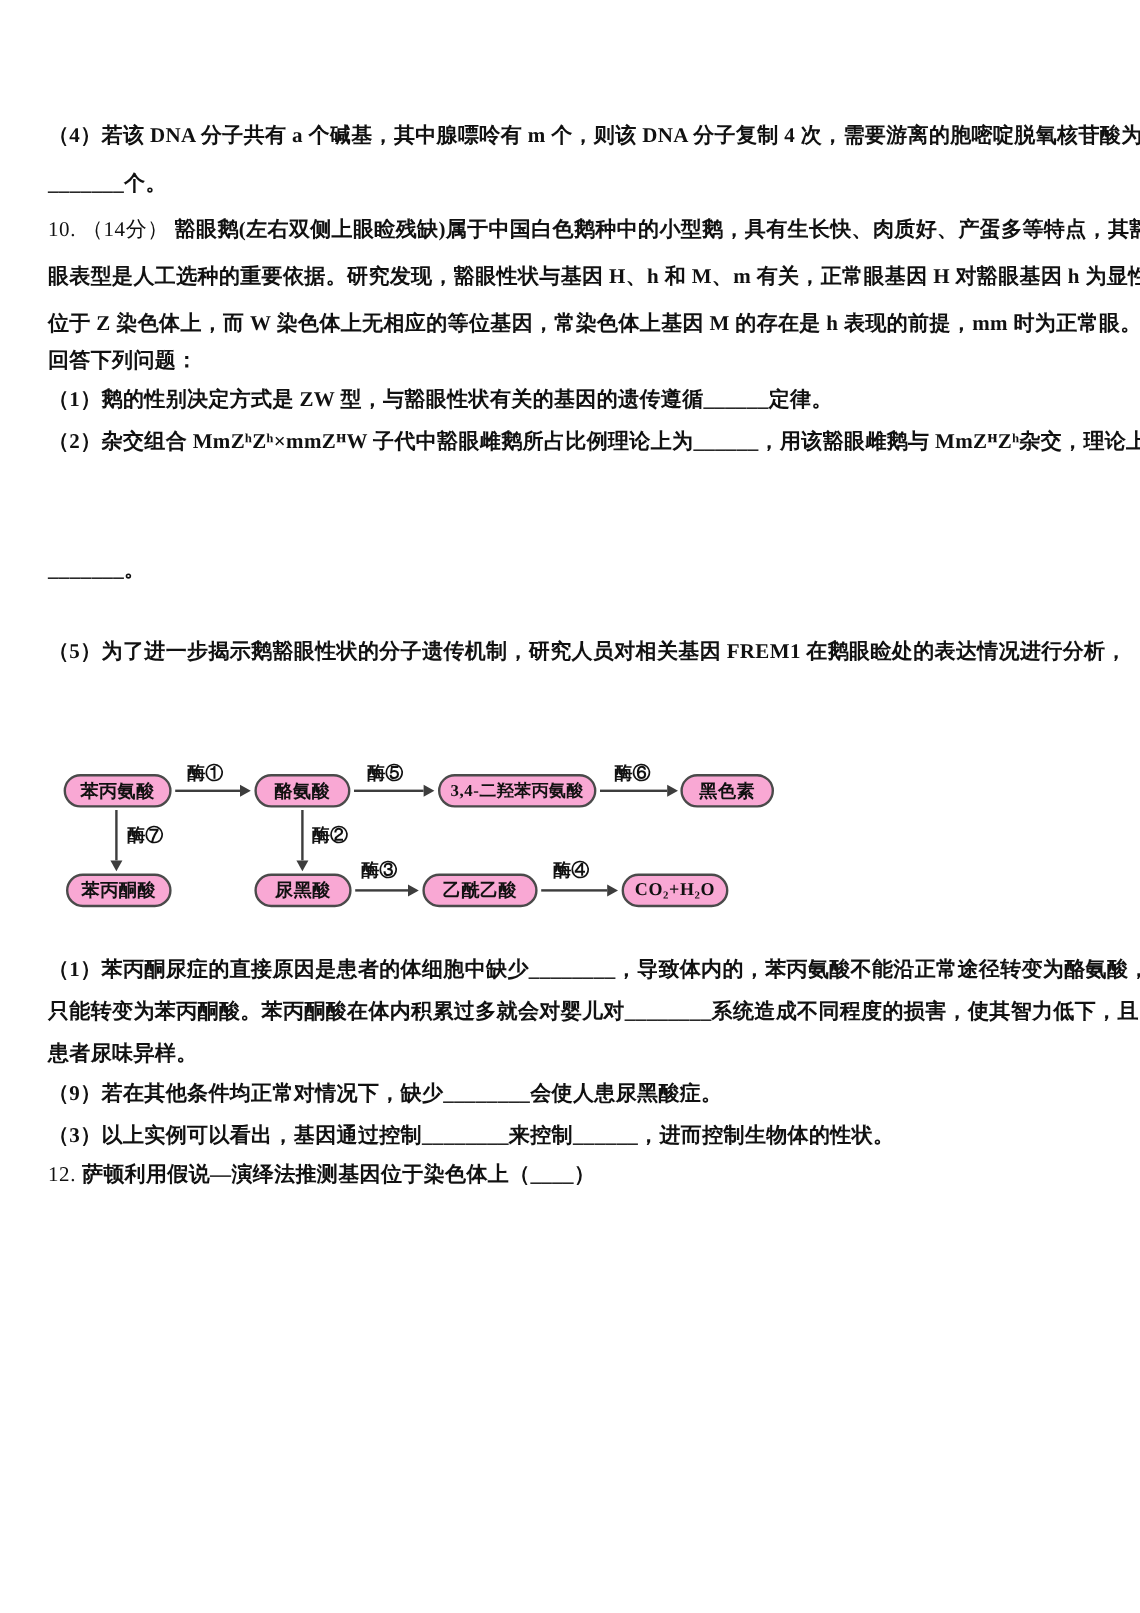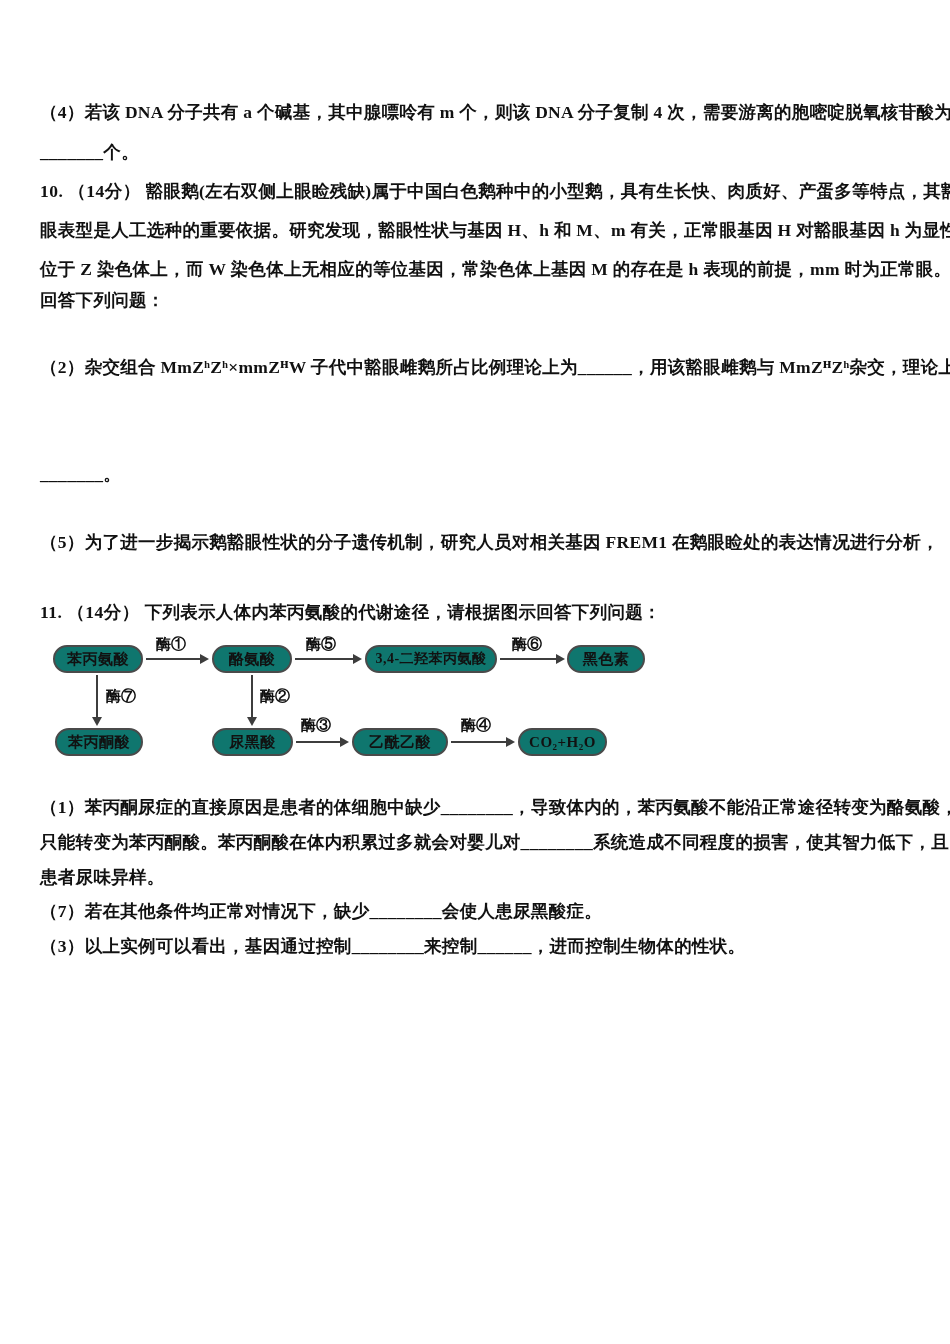--- a/index.html
+++ b/index.html
@@ -19,35 +19,35 @@
   .ln {
     position: absolute;
     left: 40px;
     font-size: 17.5px;
     font-weight: 700;
     white-space: nowrap;
     letter-spacing: 0.3px;
     line-height: 24px;
   }
   .ln .num {
-    font-weight: 700;
+    font-weight: 400;
     letter-spacing: 0.5px;
   }
   
   .diagram {
     position: absolute;
     left: 40px; top: 634px;
     width: 640px; height: 140px;
   }
   .node {
     position: absolute;
     height: 28px;
     border: 2px solid #4a4a4a;
     border-radius: 14px;
-    background: #0f766e;
+    background: #f9a8d4;
     display: flex;
     align-items: center;
     justify-content: center;
     font-size: 15px;
     font-weight: 700;
     white-space: nowrap;
     letter-spacing: 0.5px;
   }
   .enz {
     position: absolute;
@@ -89,25 +89,25 @@
 
 <div class="page">
 
   <div class="ln" style="top:100px">（4）若该 DNA 分子共有 a 个碱基，其中腺嘌呤有 m 个，则该 DNA 分子复制 4 次，需要游离的胞嘧啶脱氧核苷酸为_</div>
   <div class="ln" style="top:140px">_______个。</div>
 
   <div class="ln" style="top:179px"><span class="num">10. （14分） </span><span>豁眼鹅(左右双侧上眼睑残缺)属于中国白色鹅种中的小型鹅，具有生长快、肉质好、产蛋多等特点，其豁</span></div>
   <div class="ln" style="top:218px">眼表型是人工选种的重要依据。研究发现，豁眼性状与基因 H、h 和 M、m 有关，正常眼基因 H 对豁眼基因 h 为显性，</div>
   <div class="ln" style="top:257px">位于 Z 染色体上，而 W 染色体上无相应的等位基因，常染色体上基因 M 的存在是 h 表现的前提，mm 时为正常眼。请</div>
   <div class="ln" style="top:288px">回答下列问题：</div>
+  <div class="ln" style="top:320px">（1）鹅的性别决定方式是 ZW 型，与豁眼性状有关的基因的遗传遵循______定律。</div>
   <div class="ln" style="top:355px">（2）杂交组合 MmZʰZʰ×mmZᴴW 子代中豁眼雌鹅所占比例理论上为______，用该豁眼雌鹅与 MmZᴴZʰ杂交，理论上</div>
   <div class="ln" style="top:462px">_______。</div>
   <div class="ln" style="top:530px">（5）为了进一步揭示鹅豁眼性状的分子遗传机制，研究人员对相关基因 FREM1 在鹅眼睑处的表达情况进行分析，</div>
 
-  <div class="ln" style="top:600px"><span class="num">11. （14分） </span><span>下列表示人体内苯丙氨酸的代谢途径，请根据图示回答下列问题：</span></div>
 
   <div class="diagram">
 
     <div class="node" style="left:13px;top:11px;width:90px">苯丙氨酸</div>
     <div class="node" style="left:172px;top:11px;width:80px">酪氨酸</div>
     <div class="node" style="left:325px;top:11px;width:132px;font-size:14px">3,4-二羟苯丙氨酸</div>
     <div class="node" style="left:527px;top:11px;width:78px">黑色素</div>
 
     <div class="node" style="left:15px;top:94px;width:88px">苯丙酮酸</div>
     <div class="node" style="left:172px;top:94px;width:81px">尿黑酸</div>
@@ -129,17 +129,18 @@
     <div class="enz" style="left:472px;top:1px">酶⑥</div>
     <div class="enz" style="left:66px;top:53px">酶⑦</div>
     <div class="enz" style="left:220px;top:53px">酶②</div>
     <div class="enz" style="left:261px;top:82px">酶③</div>
     <div class="enz" style="left:421px;top:82px">酶④</div>
   </div>
 
   <div class="ln" style="top:795px">（1）苯丙酮尿症的直接原因是患者的体细胞中缺少________，导致体内的，苯丙氨酸不能沿正常途径转变为酪氨酸，</div>
   <div class="ln" style="top:830px">只能转变为苯丙酮酸。苯丙酮酸在体内积累过多就会对婴儿对________系统造成不同程度的损害，使其智力低下，且</div>
   <div class="ln" style="top:865px">患者尿味异样。</div>
-  <div class="ln" style="top:899px">（7）若在其他条件均正常对情况下，缺少________会使人患尿黑酸症。</div>
+  <div class="ln" style="top:899px">（9）若在其他条件均正常对情况下，缺少________会使人患尿黑酸症。</div>
   <div class="ln" style="top:934px">（3）以上实例可以看出，基因通过控制________来控制______，进而控制生物体的性状。</div>
 
+  <div class="ln" style="top:966px"><span class="num">12. </span><span>萨顿利用假说—演绎法推测基因位于染色体上（____）</span>​</div>
 
 </div>
 
 </body></html>

